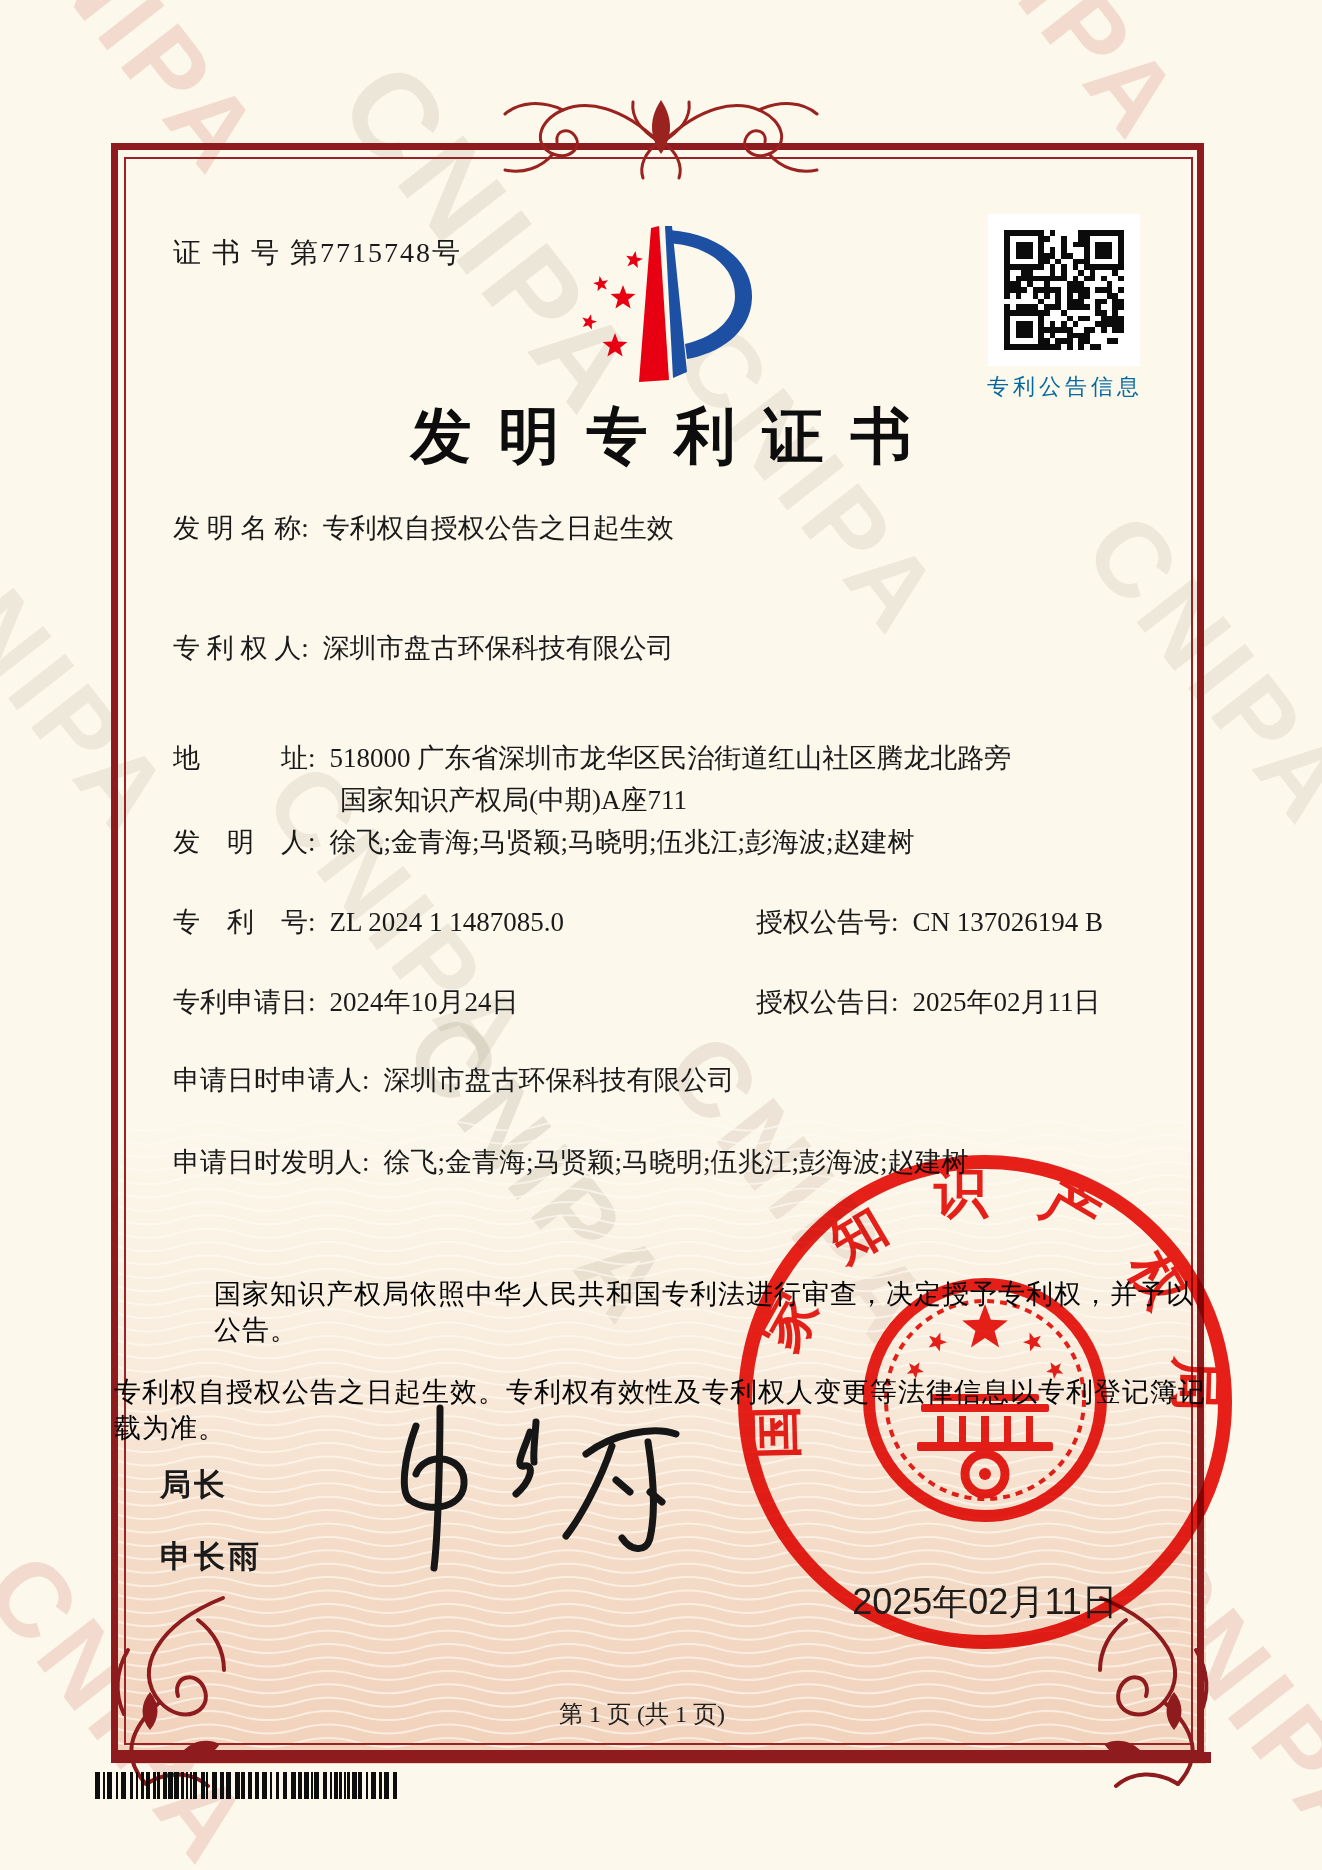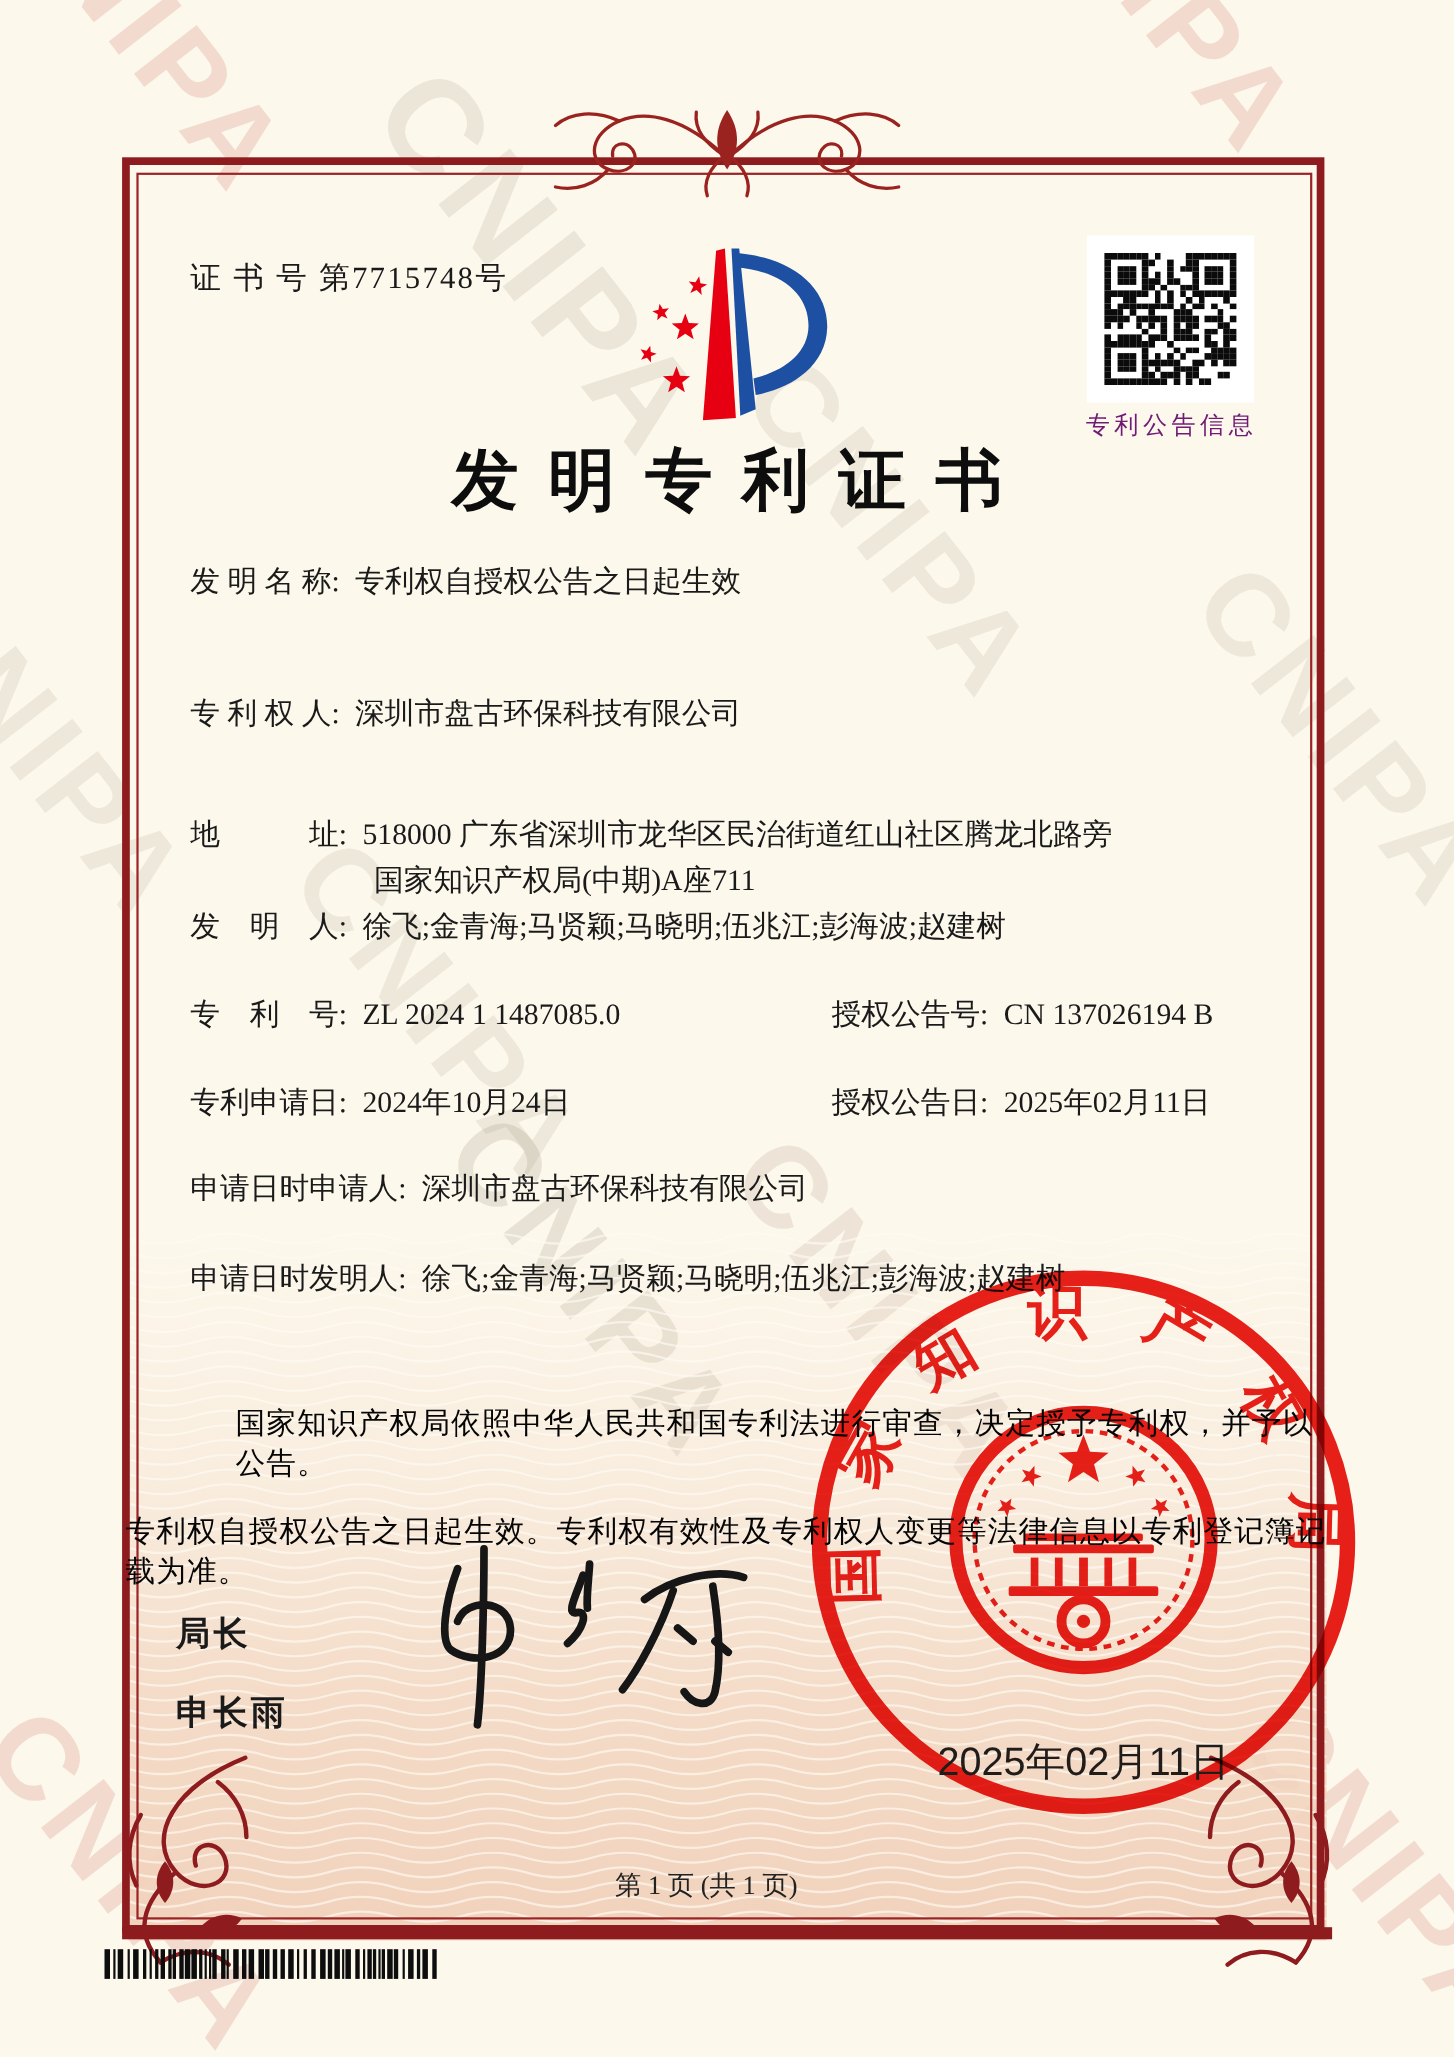--- a/index.html
+++ b/index.html
@@ -39,21 +39,21 @@
   .frame-bottom-band{left:111px;top:1752px;width:1100px;height:11px;background:#8e1b1e;}
 
   
   .cert-number{left:173px;top:234px;font-size:28px;letter-spacing:2px;}
   .logo{left:555px;top:222px;width:215px;height:168px;}
   .qr-box{left:988px;top:214px;width:152px;height:152px;background:#ffffff;
           display:flex;align-items:center;justify-content:center;}
   .qr-grid{display:grid;grid-template-columns:repeat(21,5.7px);grid-auto-rows:5.7px;}
   .qr-cell{background:#0b0b0b;}
   .qr-caption{left:975px;top:372px;width:180px;text-align:center;font-size:22px;
-              letter-spacing:4px;color:#701a75;}
+              letter-spacing:4px;color:#0369a1;}
   .doc-title{left:0;top:396px;width:1322px;text-align:center;font-size:61px;font-weight:bold;
              letter-spacing:27px;text-indent:27px;color:#0d0d0d;}
 
   
   .row{position:absolute;font-size:27px;white-space:nowrap;}
   .row .lbl{display:inline-block;}
   .row .val{margin-left:14px;}
   .r-name{left:173px;top:510px;}
   .r-patentee{left:173px;top:630px;}
   .r-addr1{left:173px;top:740px;}

